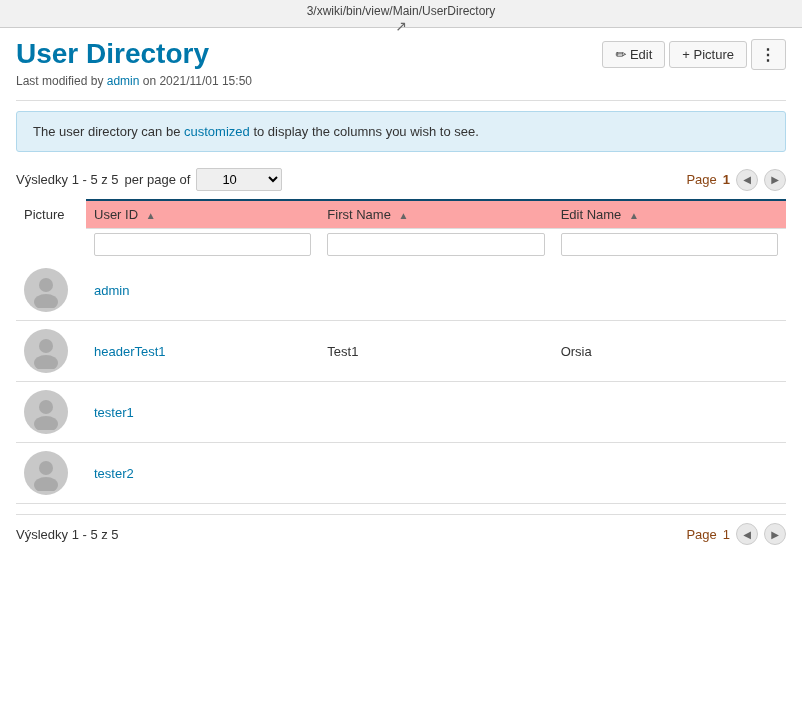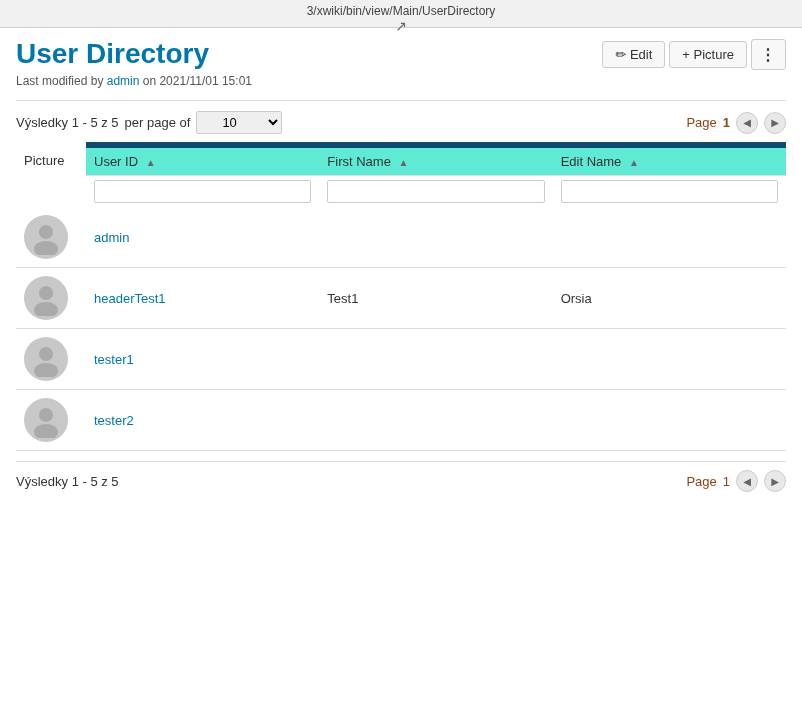--- a/index.html
+++ b/index.html
@@ -118,22 +118,22 @@
 
     
     .user-table {
       width: 100%;
       border-collapse: collapse;
       font-size: 13px;
     }
     .user-table th {
       text-align: left;
       padding: 6px 8px;
-      background: #5eead4;
-      border-top: 6px solid #0c4a6e;
+      background: #fca5a5;
+      border-top: 2px solid #0c4a6e;
       border-bottom: 1px solid #ddd;
       font-weight: normal;
       color: #333;
       cursor: pointer;
       user-select: none;
     }
     .user-table th .sort-arrow { color: #666; font-size: 10px; margin-left: 4px; }
     .user-table th.picture-col { width: 70px; background: #fff; border: none; cursor: default; margin-top: 12px; }
 
     .filter-row td { padding: 4px 8px; }
@@ -196,25 +196,28 @@
     <div class="header-actions">
       <button class="btn">✏ Edit</button>
       <button class="btn btn-create">+ Picture</button>
       <button class="btn btn-more">⋮</button>
     </div>
   </div>
 
   <div class="last-modified">
     <span>Last modified by</span>
     <a href="#">admin</a>
-    <span>on 2021/11/01 15:01</span>
+    <span>on 2021/11/01 15:50</span>
   </div>
 
   <hr class="separator">
 
+  <div class="info-box">
+    <span>The user directory can be </span><a href="#">customized</a><span> to display the columns you wish to see.</span>
+  </div>
 
   <div class="results-bar">
     <div class="results-left">
       <span>Výsledky 1 - 5 z 5</span>
       <span>per page of</span>
       <select class="per-page">
         <option>10</option>
         <option>5</option>
         <option>20</option>
         <option>50</option>

